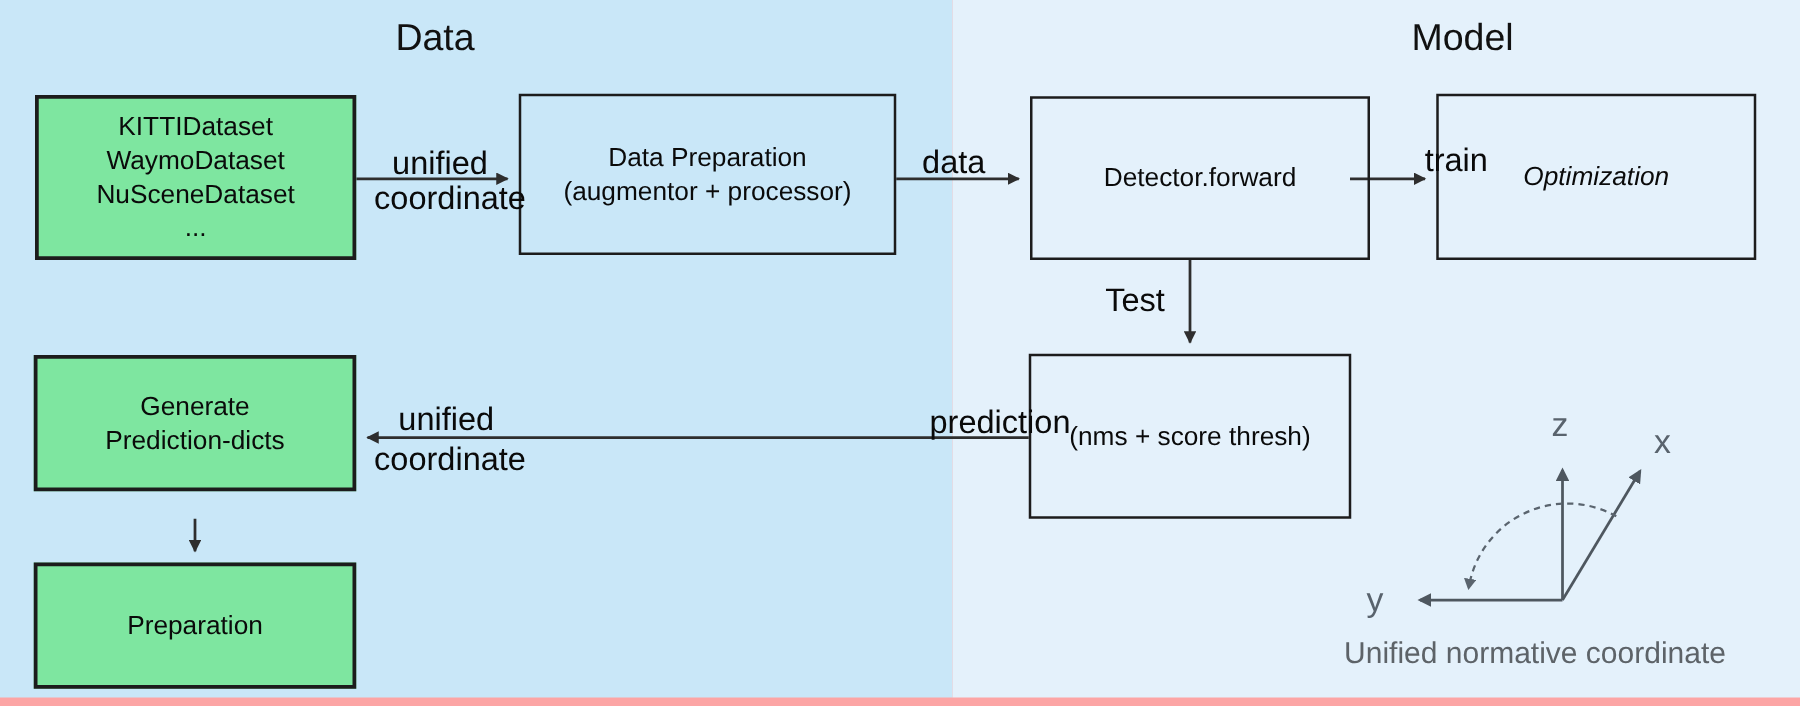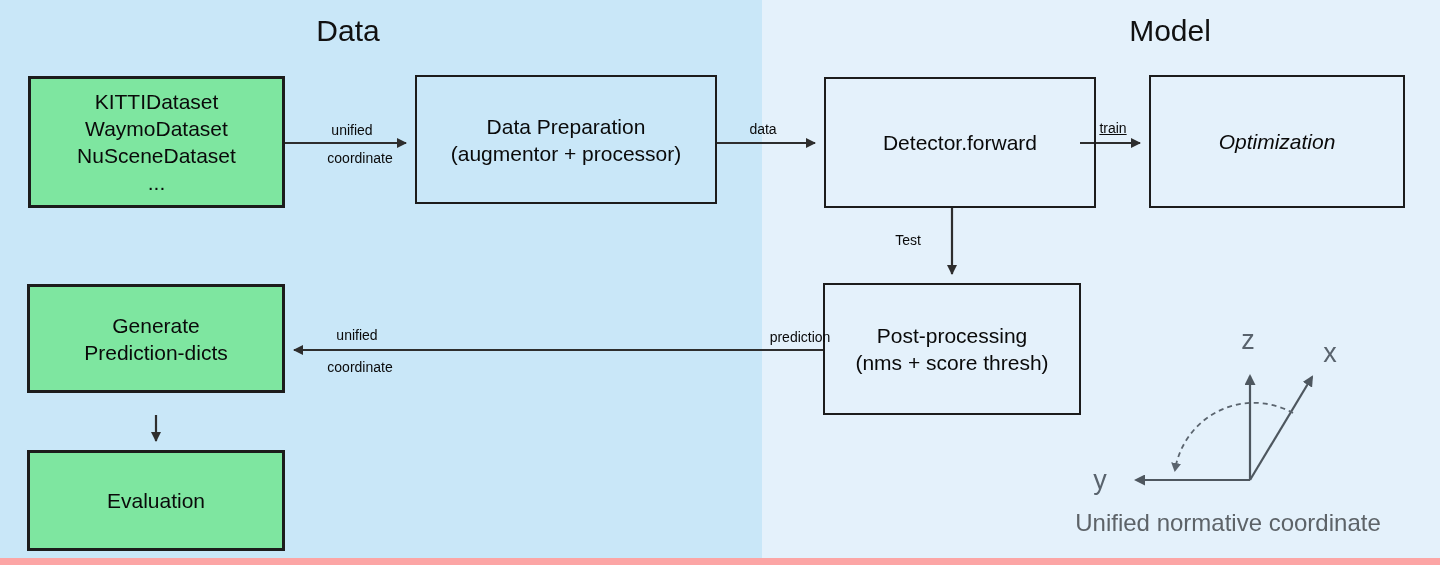--- a/index.html
+++ b/index.html
@@ -16,21 +16,21 @@
   }
   .box{
     position:absolute;box-sizing:border-box;border:2.5px solid #1c1c1c;
     display:flex;flex-direction:column;align-items:center;justify-content:center;
     text-align:center;font-size:21px;line-height:27px;color:#0a0a0a;
   }
   .box-green{background:#7ee6a0;border-width:3px;}
   .box-clear{background:transparent;}
   .flow-label{
     position:absolute;transform:translateX(-50%);
-    font-size:14px;line-height:24px;color:#0a0a0a;white-space:nowrap;
+    font-size:26px;line-height:24px;color:#0a0a0a;white-space:nowrap;
   }
   .axis-label{
     position:absolute;transform:translateX(-50%);
     font-size:27px;line-height:28px;color:#59636d;white-space:nowrap;
   }
   .axes-caption{
     position:absolute;transform:translateX(-50%);
     font-size:24px;line-height:27px;color:#5d6368;white-space:nowrap;text-align:right;
   }
   svg.overlay{position:absolute;left:0;top:0;pointer-events:none;}
@@ -86,37 +86,36 @@
 
   <div class="box box-clear" style="left:824px;top:77px;width:272px;height:131px;">
     <div>Detector.forward</div>
   </div>
 
   <div class="box box-clear" style="left:1149px;top:75px;width:256px;height:133px;font-style:italic;">
     <div>Optimization</div>
   </div>
 
   <div class="box box-clear" style="left:823px;top:283px;width:258px;height:132px;">
-    <div>Post-processing</div>
     <div>(nms + score thresh)</div>
   </div>
 
   <div class="box box-green" style="left:27px;top:284px;width:258px;height:109px;">
     <div>Generate</div>
     <div>Prediction-dicts</div>
   </div>
 
   <div class="box box-green" style="left:27px;top:450px;width:258px;height:101px;">
-    <div>Evaluation</div>
+    <div>Preparation</div>
   </div>
 
   <div class="flow-label" style="left:352px;top:118px;">unified</div>
   <div class="flow-label" style="left:360px;top:146px;">coordinate</div>
   <div class="flow-label" style="left:763px;top:117px;">data</div>
-  <div class="flow-label" style="left:1113px;top:116px;text-decoration:underline;">train</div>
+  <div class="flow-label" style="left:1165px;top:116px;">train</div>
   <div class="flow-label" style="left:908px;top:228px;">Test</div>
   <div class="flow-label" style="left:800px;top:325px;">prediction</div>
   <div class="flow-label" style="left:357px;top:323px;">unified</div>
   <div class="flow-label" style="left:360px;top:355px;">coordinate</div>
 
   <div class="axis-label" style="left:1248px;top:326px;">z</div>
   <div class="axis-label" style="left:1330px;top:339px;">x</div>
   <div class="axis-label" style="left:1100px;top:466px;">y</div>
   <div class="axes-caption" style="left:1228px;top:509px;">Unified normative coordinate</div>
 

